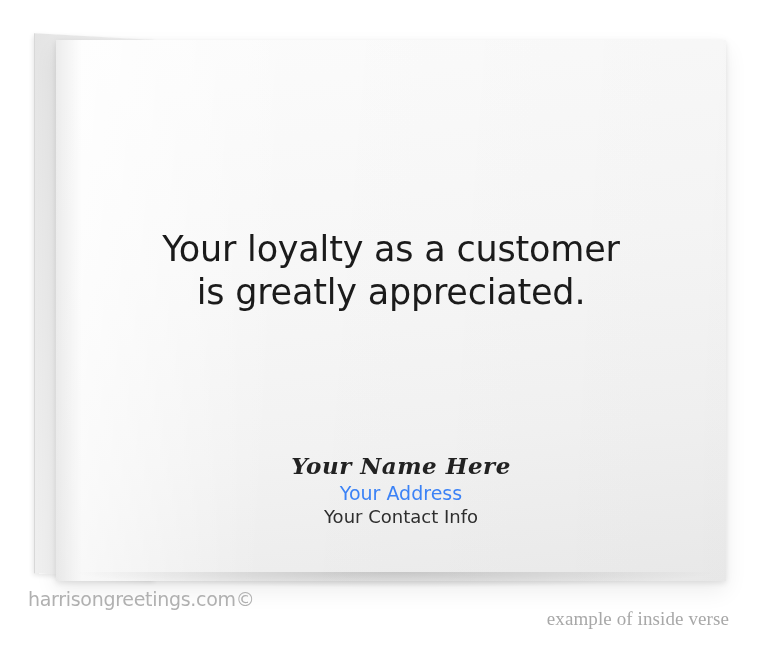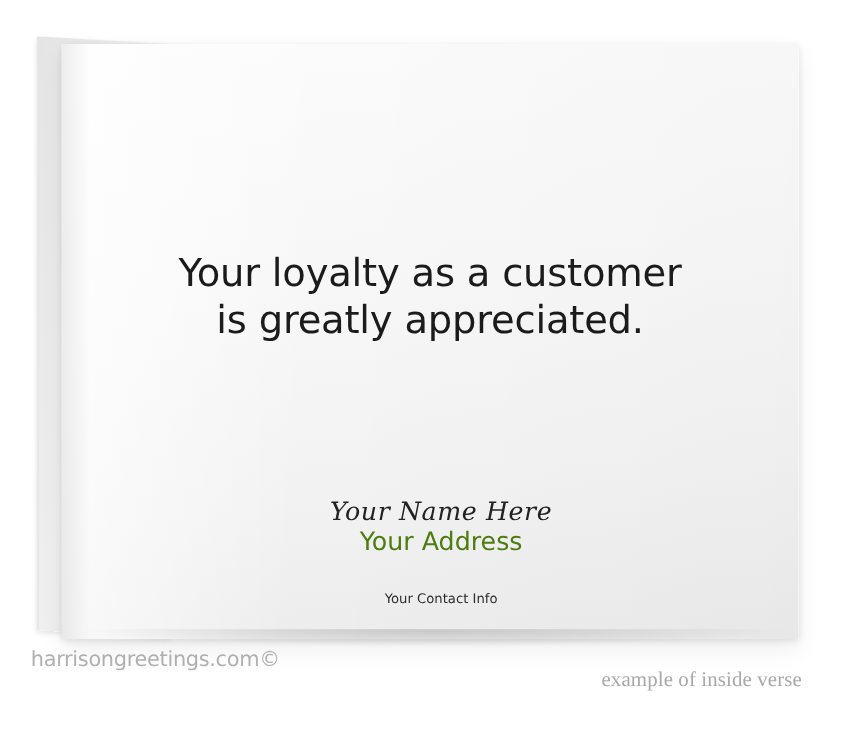--- a/index.html
+++ b/index.html
@@ -104,33 +104,33 @@
     text-align: center;
     color: #2a2a2a;
   }
   #sig-name {
     font-family: "DejaVu Serif", serif;
     font-style: italic;
     font-size: 23px;
     line-height: 28px;
     letter-spacing: 0.5px;
     color: #222222;
+    font-weight: bold;
   }
   #sig-address {
     font-family: "DejaVu Sans", sans-serif;
-    font-size: 23px;
+    font-size: 19px;
     line-height: 26px;
-    color: #4d7c0f;
+    color: #3b82f6;
   }
   #sig-contact {
     font-family: "DejaVu Sans", sans-serif;
-    font-size: 12px;
+    font-size: 18px;
     line-height: 21px;
     color: #2e2e2e;
-    margin-top: 28px;
   }
   #sig-email {
     font-family: "DejaVu Sans", sans-serif;
     font-size: 14px;
     line-height: 20px;
     color: #2e2e2e;
   }
 
   
   #watermark {

